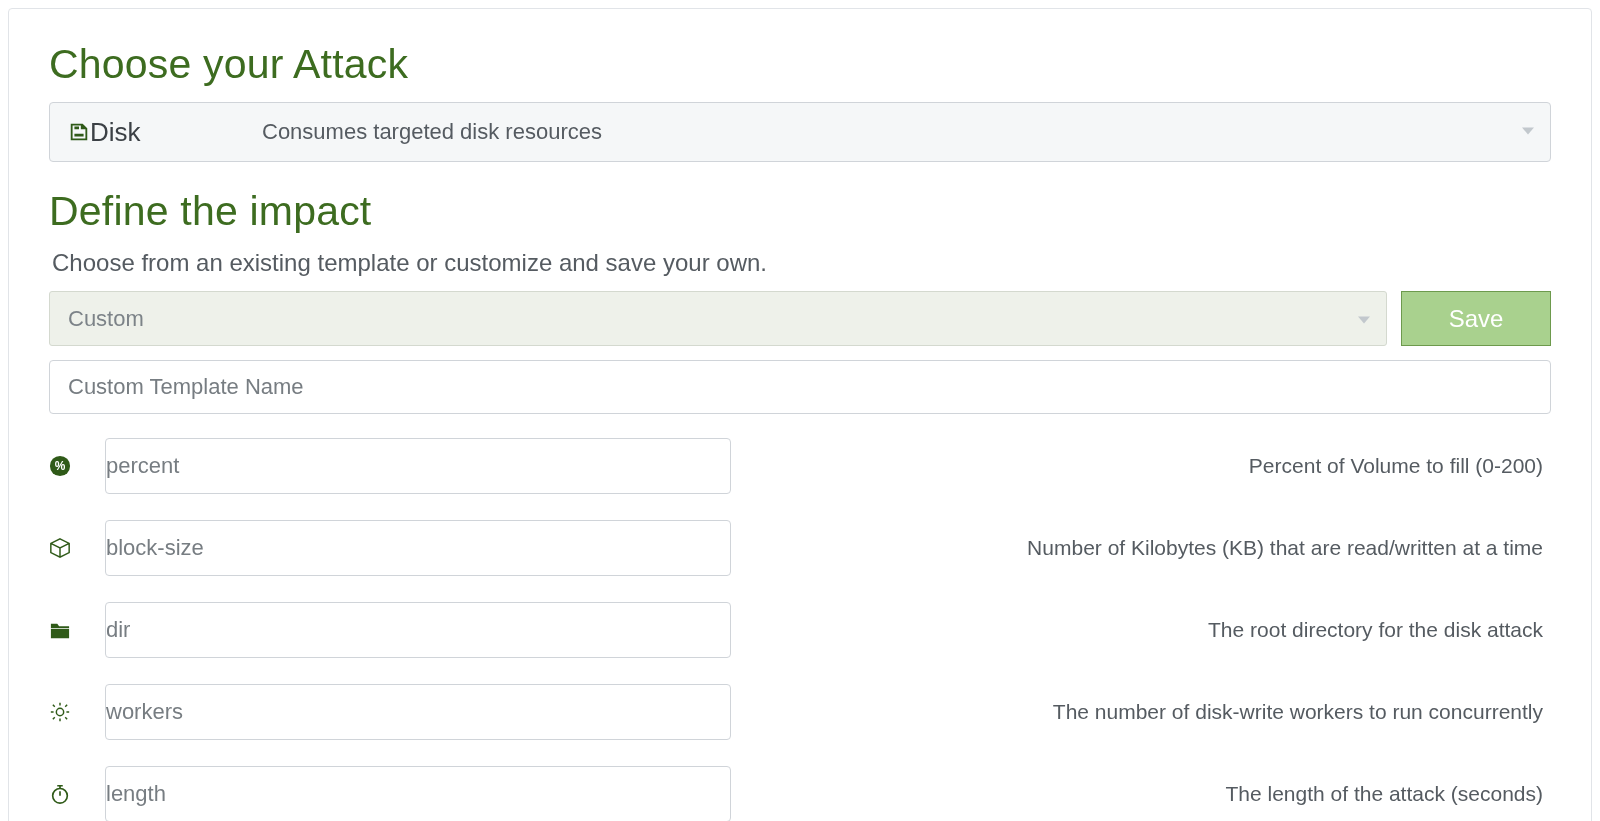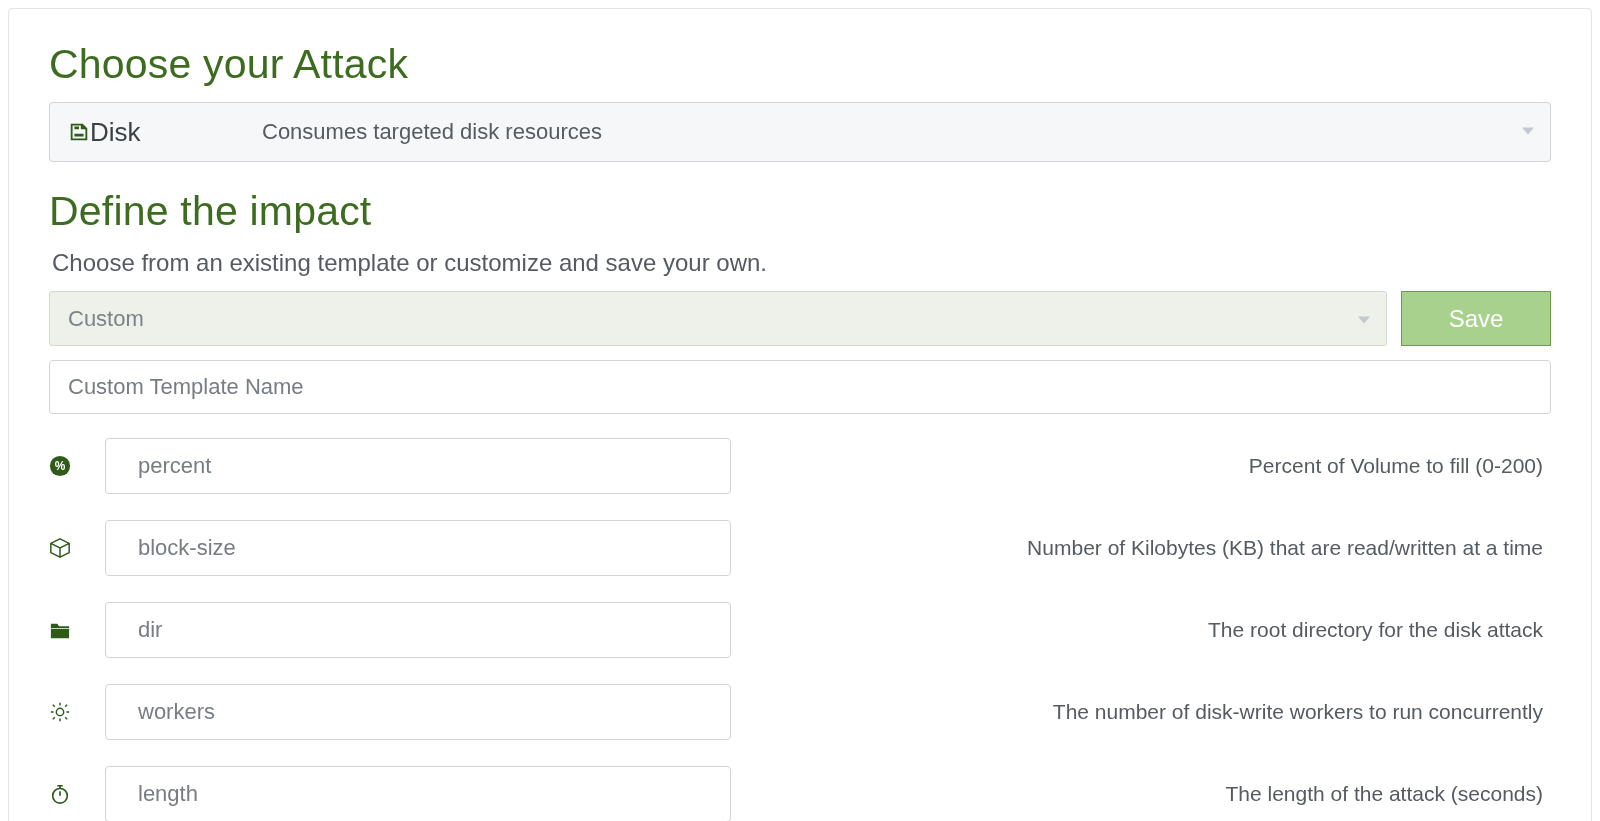--- a/index.html
+++ b/index.html
@@ -138,21 +138,21 @@
     display: flex;
     justify-content: flex-start;
     align-items: center;
     color: var(--green-dark);
   }
   .param-row input.val {
     width: 626px;
     height: 56px;
     border: 1px solid var(--gray-border);
     border-radius: 4px;
-    padding: 0 32px;
+    padding: 0 0;
     font-size: 22px;
     font-family: inherit;
     color: #3b4045;
   }
   .param-row input.val::placeholder { color: var(--gray-placeholder); }
   .param-row .help {
     flex: 1;
     text-align: right;
     font-size: 21px;
     color: var(--gray-text);

